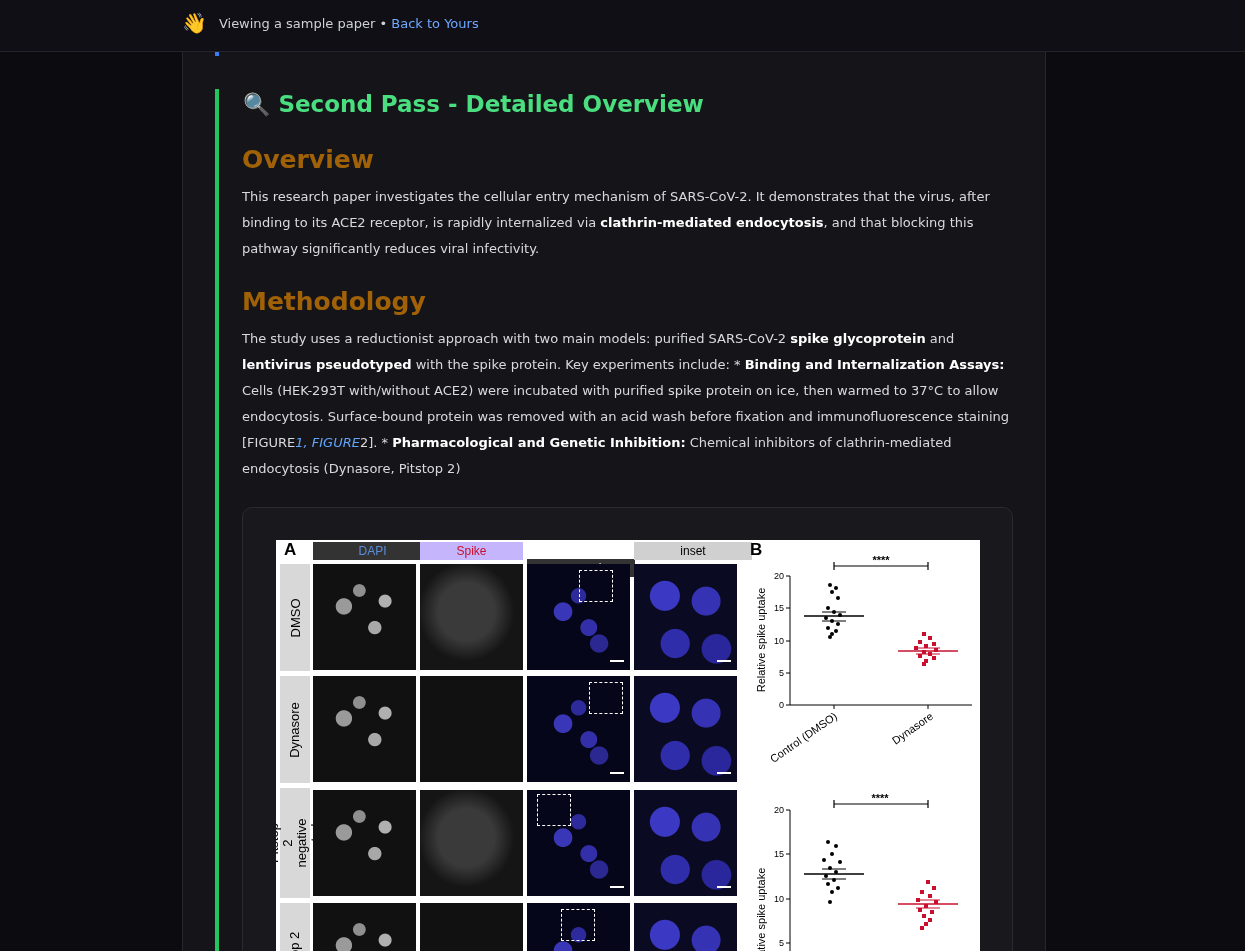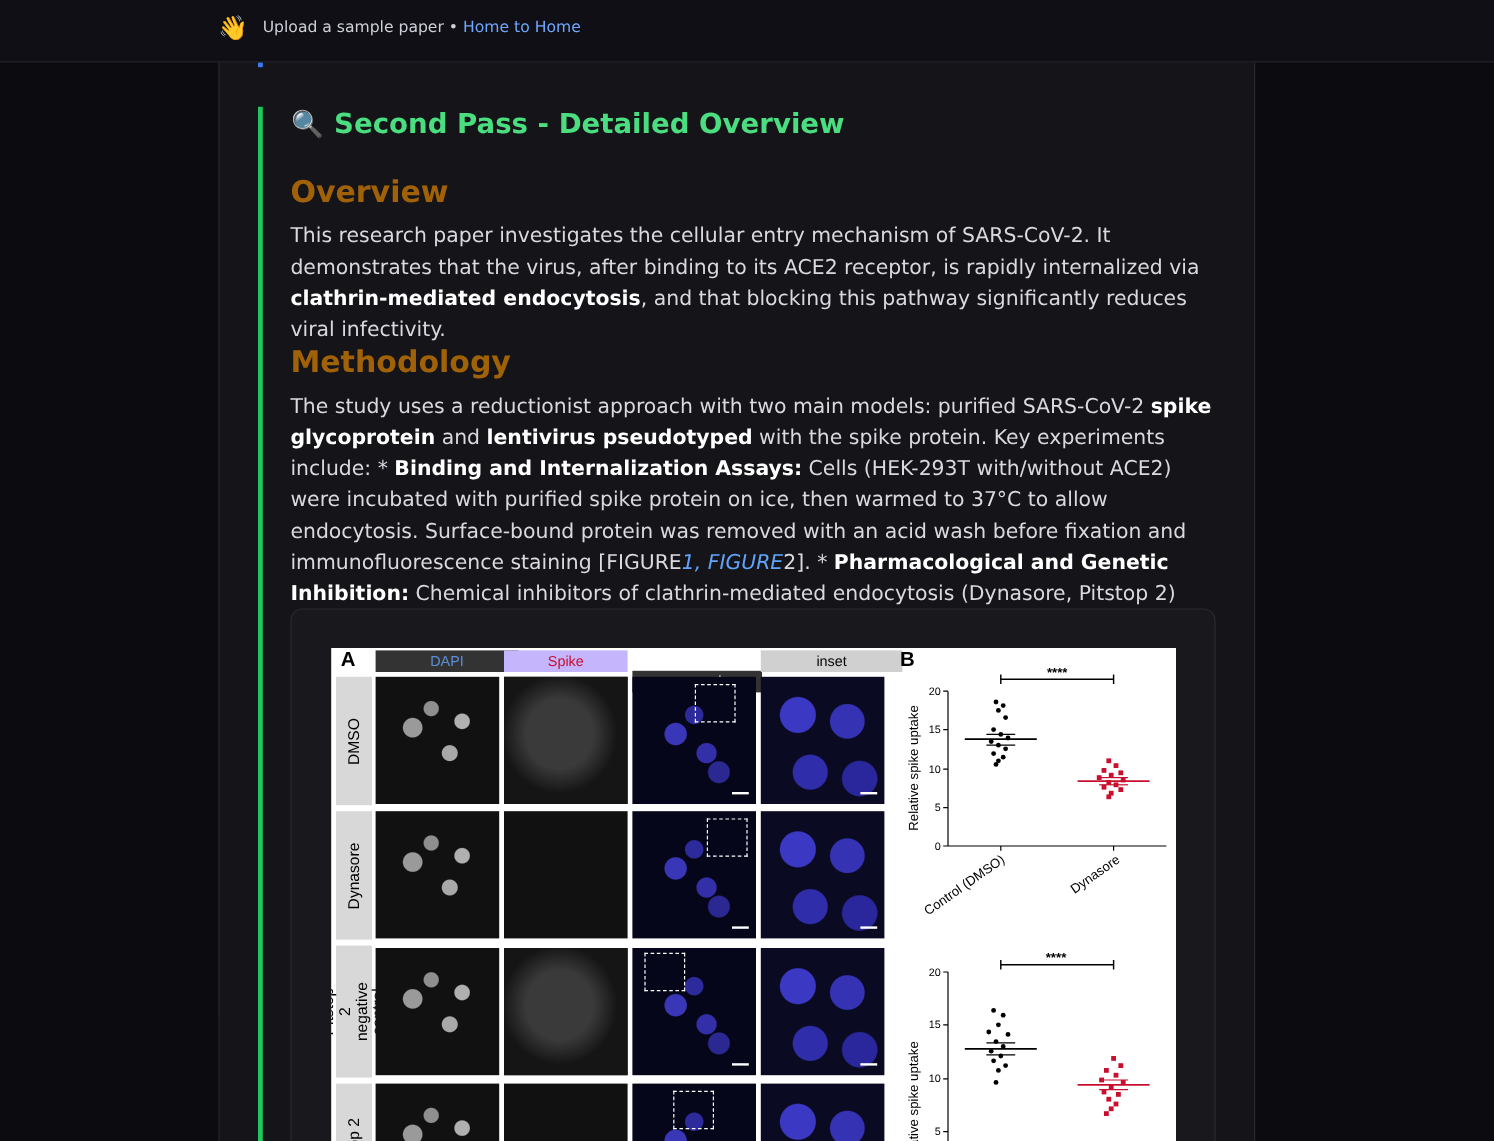--- a/index.html
+++ b/index.html
@@ -49,21 +49,21 @@
     font-size: 23px; font-weight: bold; color: #4ade80;
     display: flex; align-items: center; gap: 8px; white-space: nowrap;
   }
   .section-title .mag { font-size: 22px; }
   .h3 {
     position: absolute; left: 23px;
     font-size: 25px; font-weight: bold; color: #a16207;
   }
   .para {
     position: absolute; left: 23px; width: 775px;
-    font-size: 17px; line-height: 26px; color: #d9d9e0;
+    font-size: 13px; line-height: 26px; color: #d9d9e0;
   }
   .para b { color: #ffffff; }
   .para i.link { color: #60a5fa; font-style: italic; }
   .figure-box {
     position: absolute; left: 23px; top: 418px; width: 771px; height: 500px;
     background: #18181d;
     border: 1px solid #2a2a33;
     border-radius: 10px;
   }
   .figure {
@@ -102,22 +102,22 @@
   .chart svg text { font-family: "Liberation Sans", sans-serif; }
 </style>
 </head>
 <body>
 
 <div class="topbar">
   <div class="topbar-inner">
     <div class="banner-left">
       <span class="wave">👋</span>
       <span>
-        <span>Upload a sample paper •</span>
-        <a class="back-link">Home to Home</a>
+        <span>Viewing a sample paper •</span>
+        <a class="back-link">Back to Yours</a>
       </span>
     </div>
   </div>
 </div>
 
 <div class="card"></div>
 <div class="prev-accent"></div>
 
 <div class="section">
   <div class="section-title">

